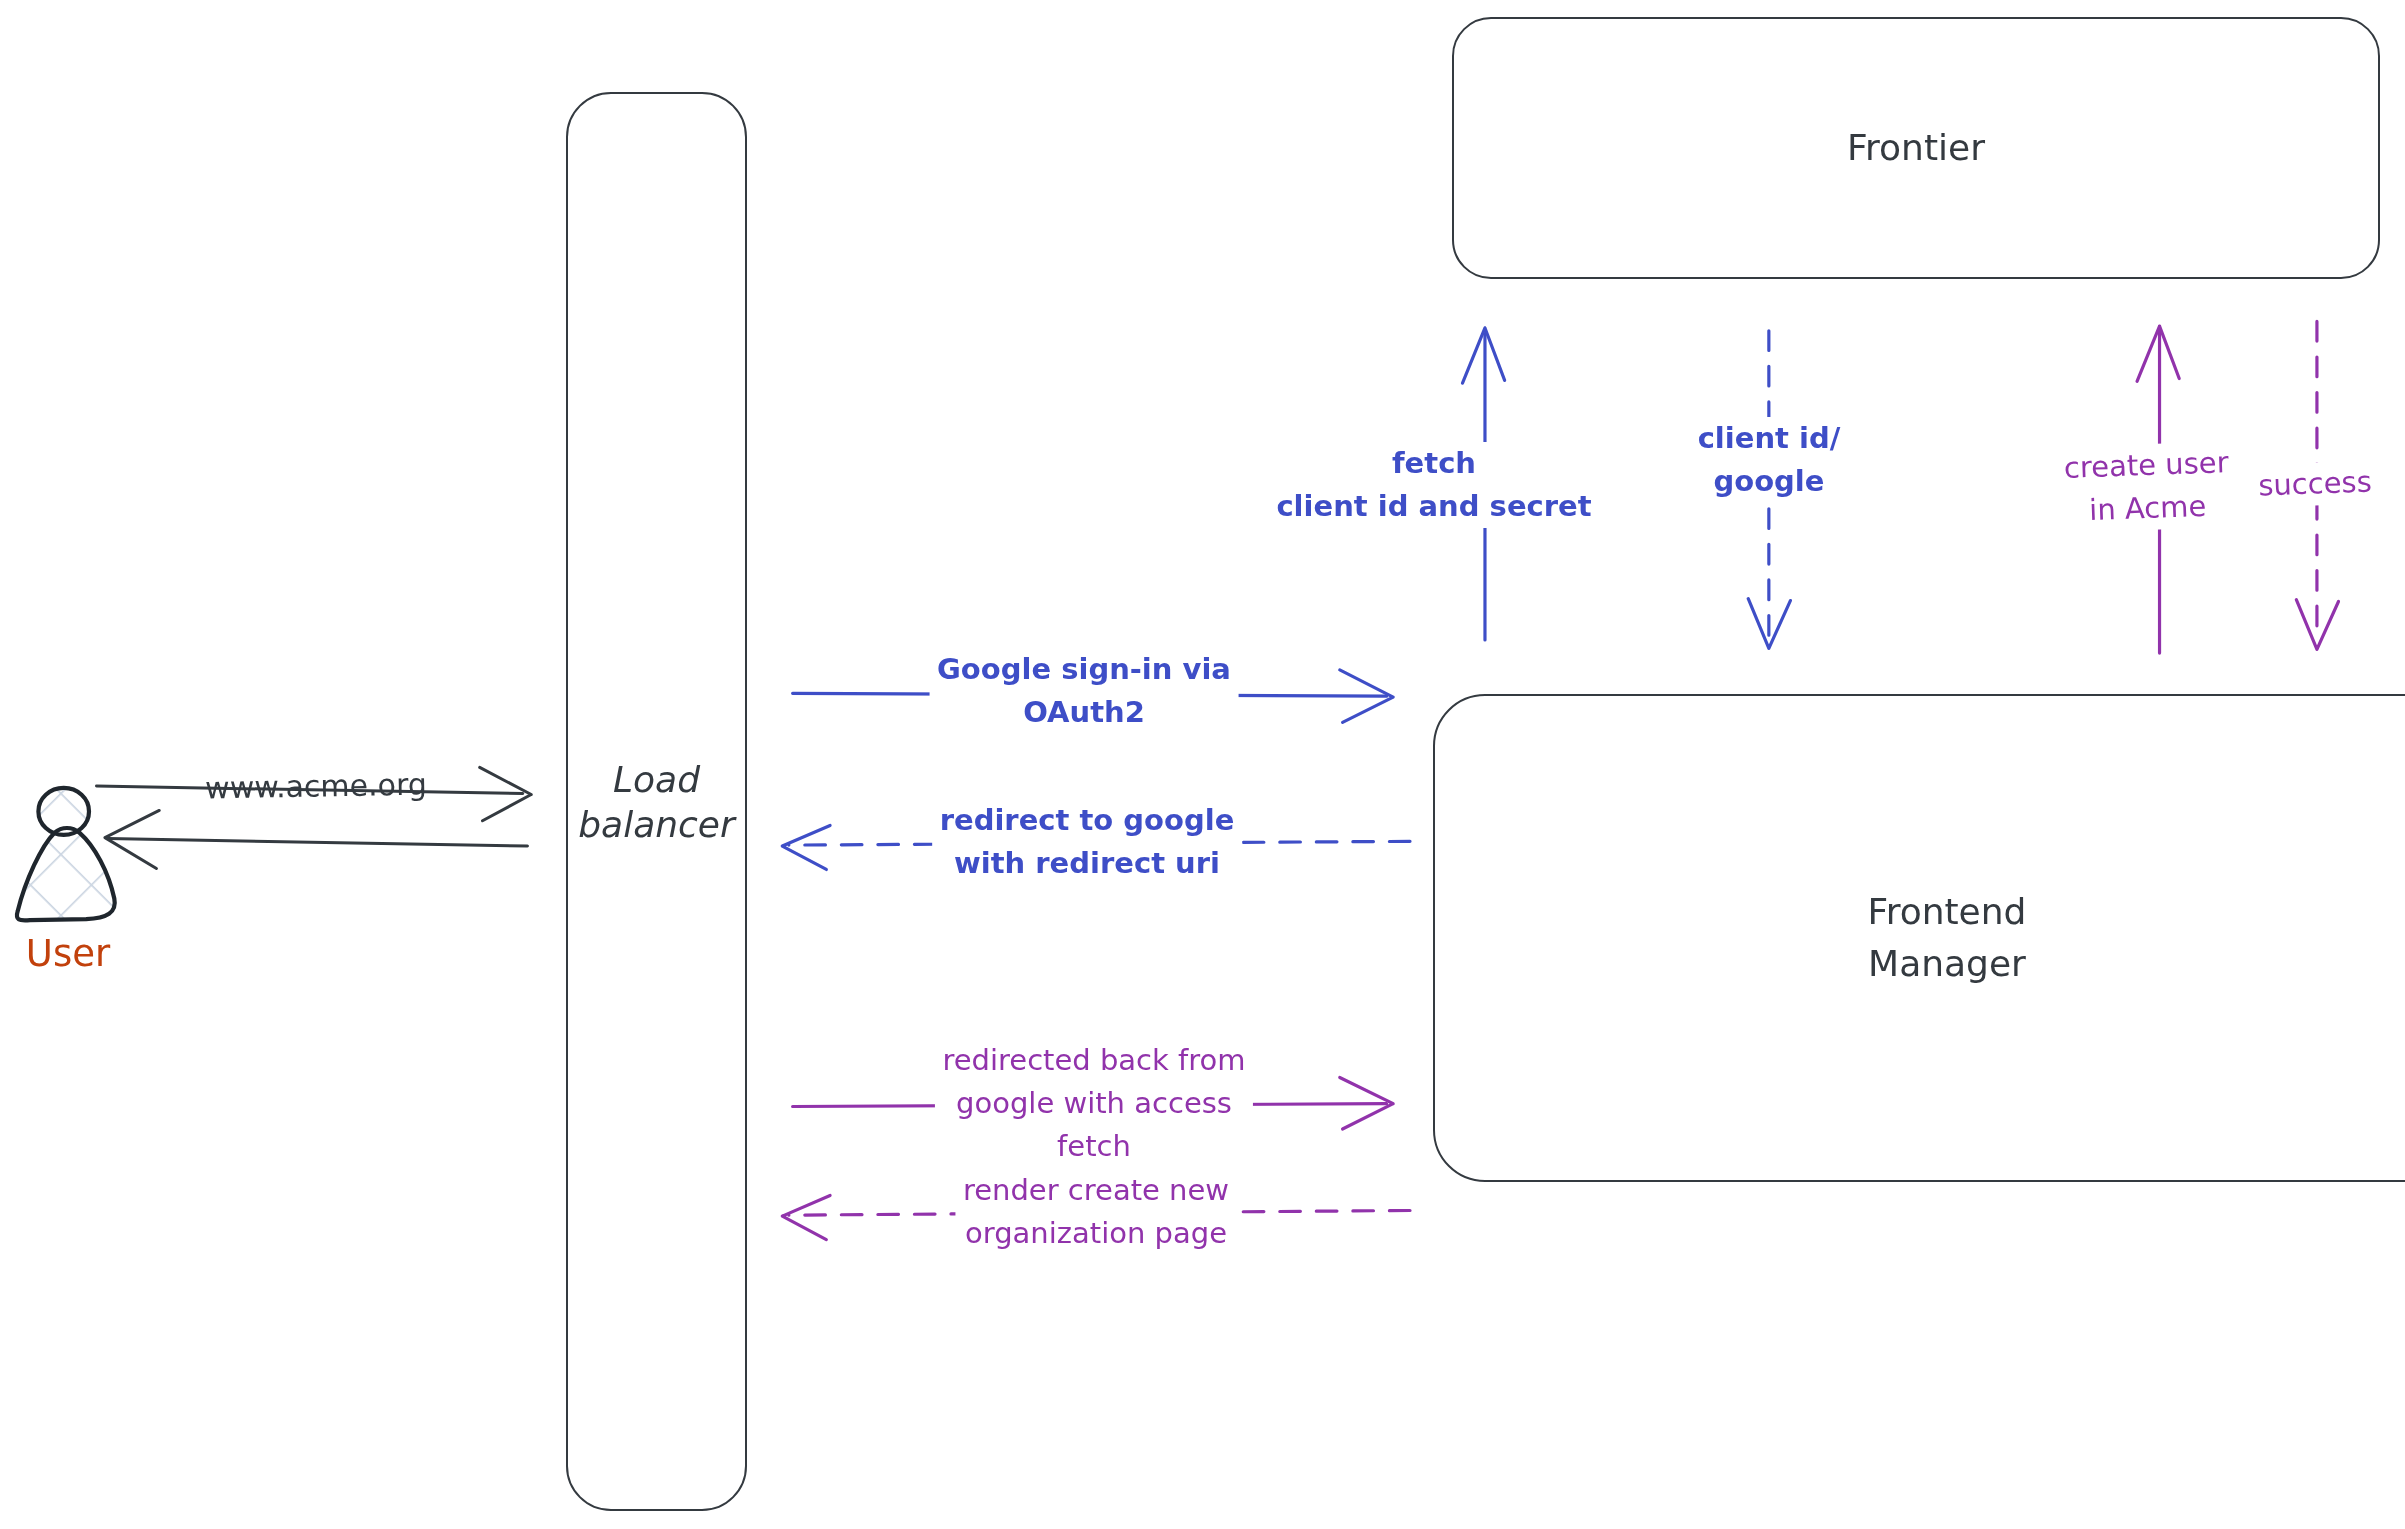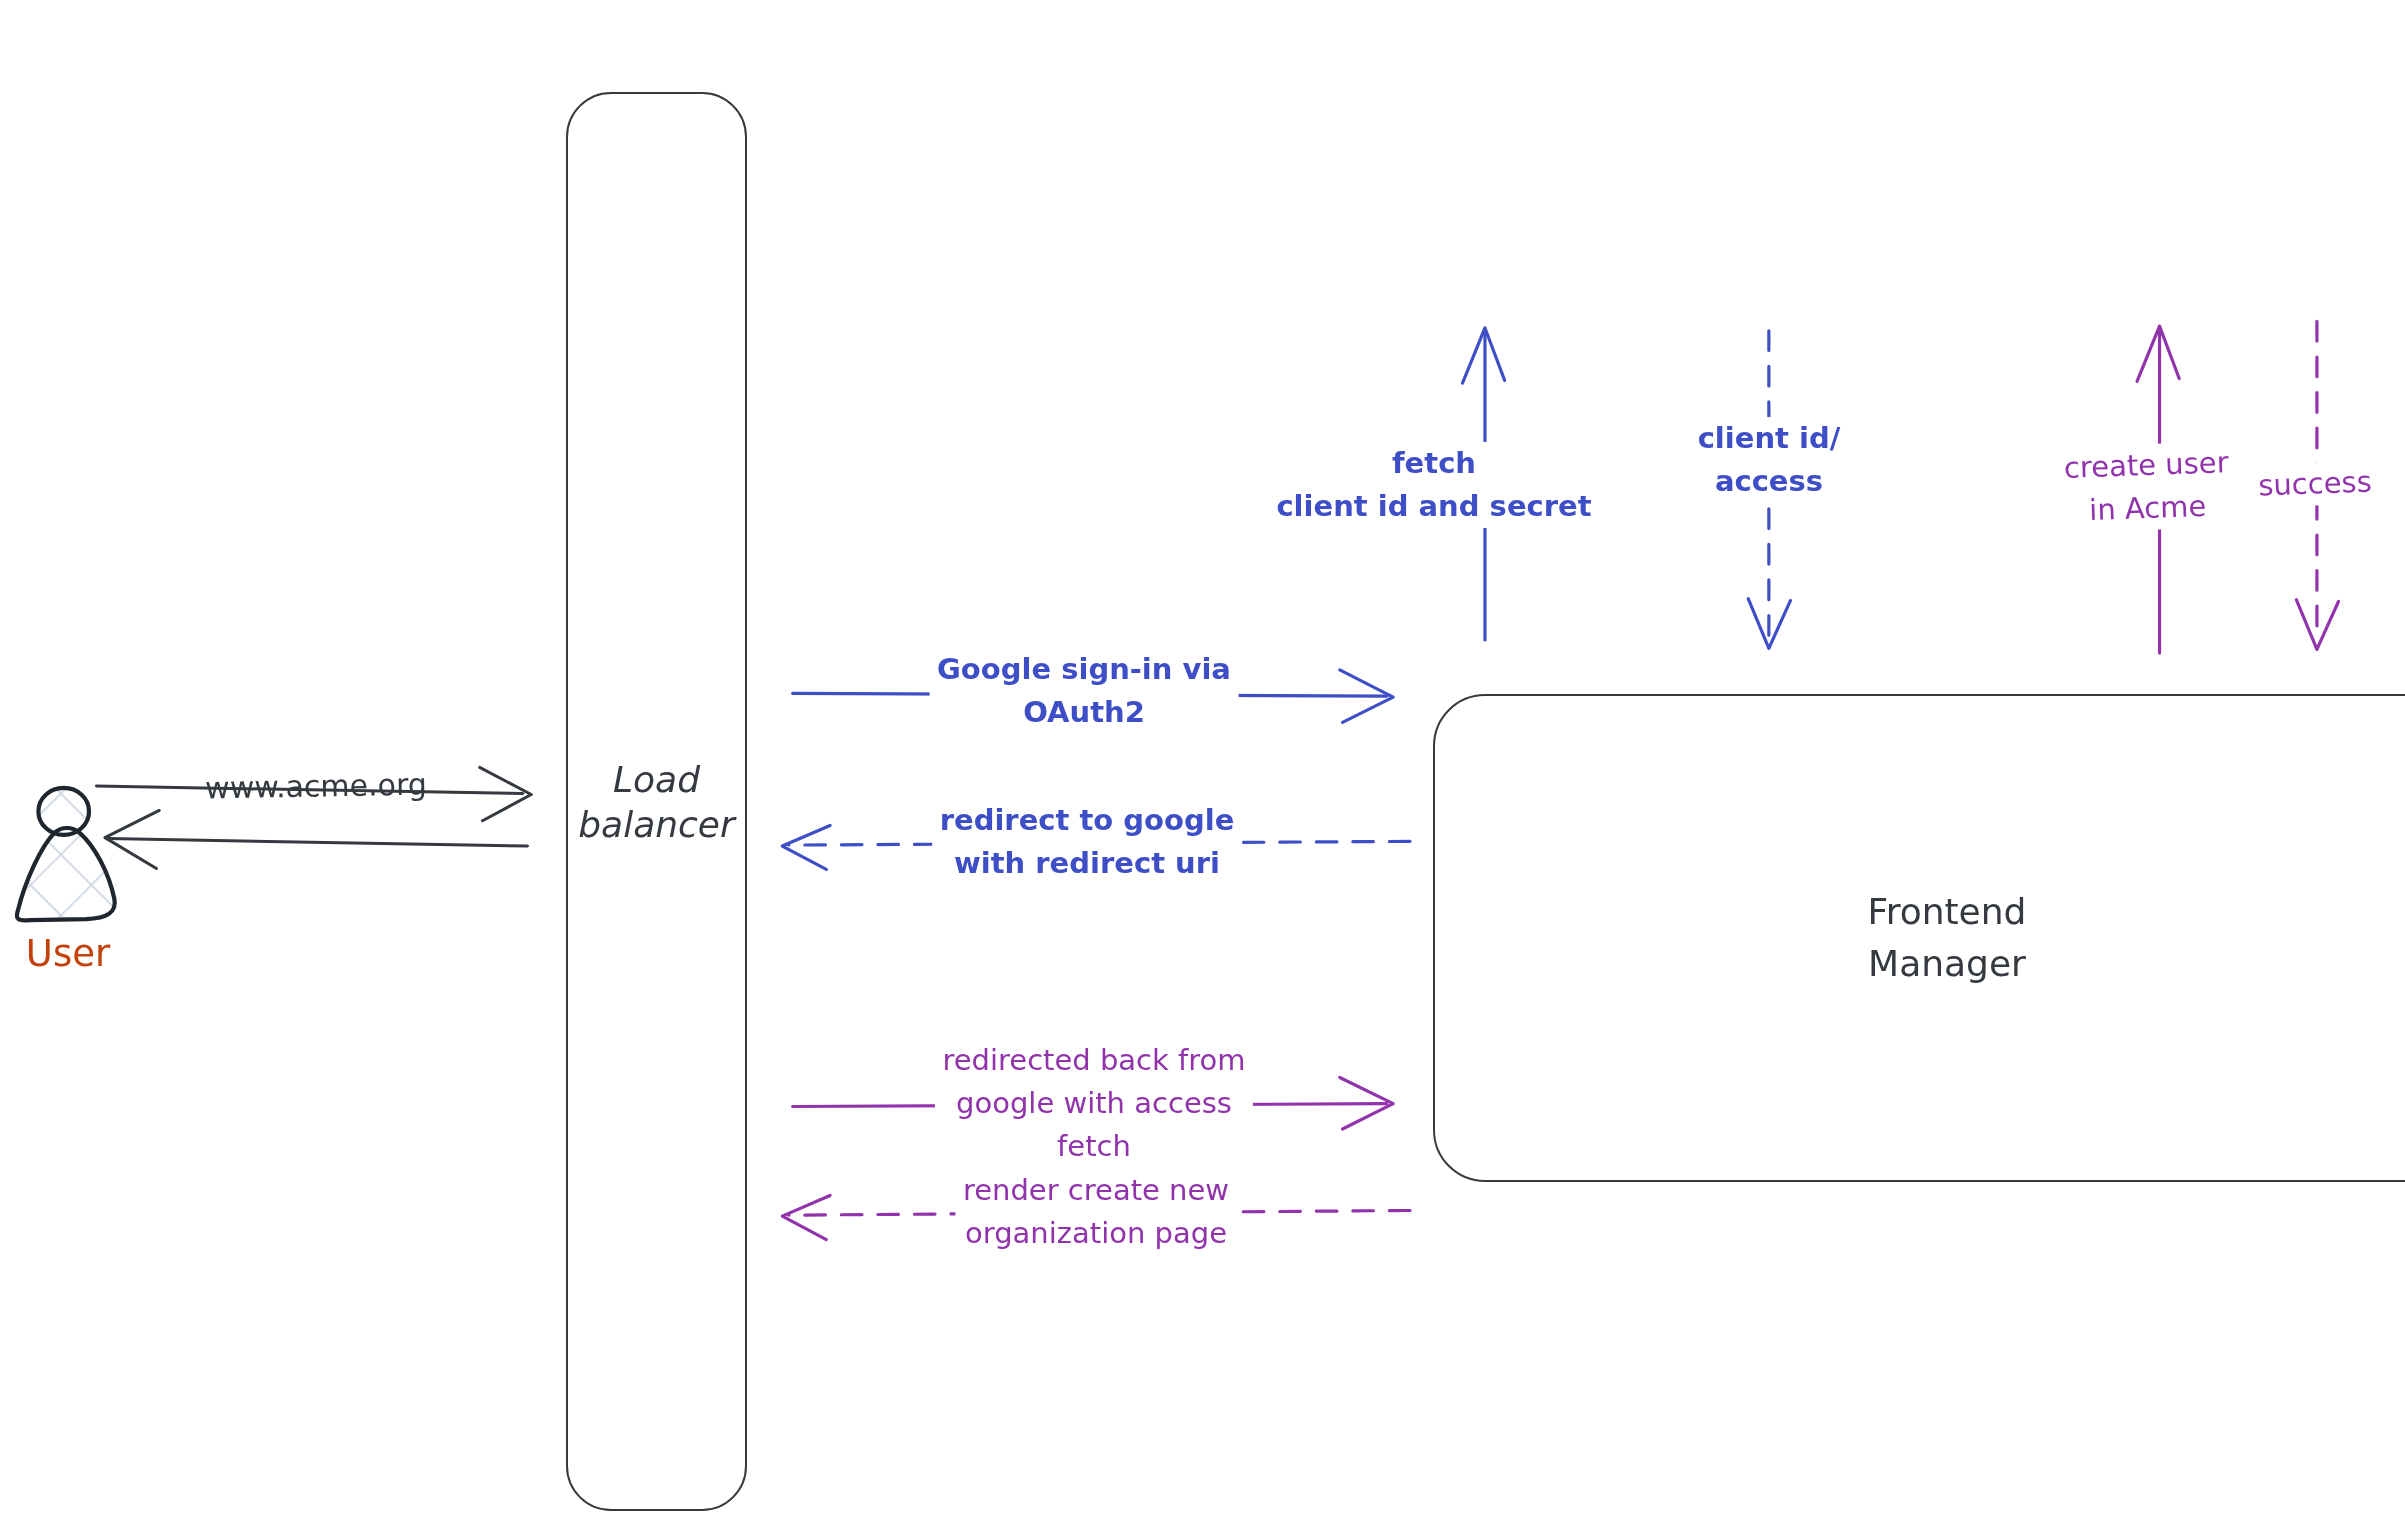--- a/index.html
+++ b/index.html
@@ -110,20 +110,23 @@
       <path d="M58 889
                C44 903 27 940 19 972
                C16 982 20 983 32 982
                L92 981
                C114 980 125 974 122 959
                C116 931 101 903 85 889
                C77 882 66 882 58 889 Z" fill="url(#crosshatch)" stroke="#1f262d" stroke-width="4.5" stroke-linejoin="round"></path>
     </g>
   </svg>
 
+  <div class="node" style="left:1452px;top:17px;width:928px;height:262px;border-radius:39px;">
+    <div class="ttl">Frontier</div>
+  </div>
 
   <div class="node" style="left:1433px;top:694px;width:1028px;height:488px;border-radius:52px;">
     <div class="ttl">
       <span class="ln">Frontend</span>
       <span class="ln">Manager</span>
     </div>
   </div>
 
   <div class="node" style="left:566px;top:92px;width:181px;height:1419px;border-radius:45px;">
     <div class="ttl" style="line-height:45px;font-style:italic;">
@@ -159,21 +162,21 @@
     <span class="ln">organization page</span>
   </div>
 
   <div class="msg blue" style="left:1434px;top:485px;">
     <span class="ln">fetch</span>
     <span class="ln">client id and secret</span>
   </div>
 
   <div class="msg blue" style="left:1769px;top:460px;">
     <span class="ln">client id/</span>
-    <span class="ln">access</span>
+    <span class="ln">google</span>
   </div>
 
   <div class="msg purple tilt1" style="left:2147px;top:487px;">
     <span class="ln">create user</span>
     <span class="ln">in Acme</span>
   </div>
 
   <div class="msg purple tilt1" style="left:2315px;top:484px;">
     <span>success</span>
   </div>

